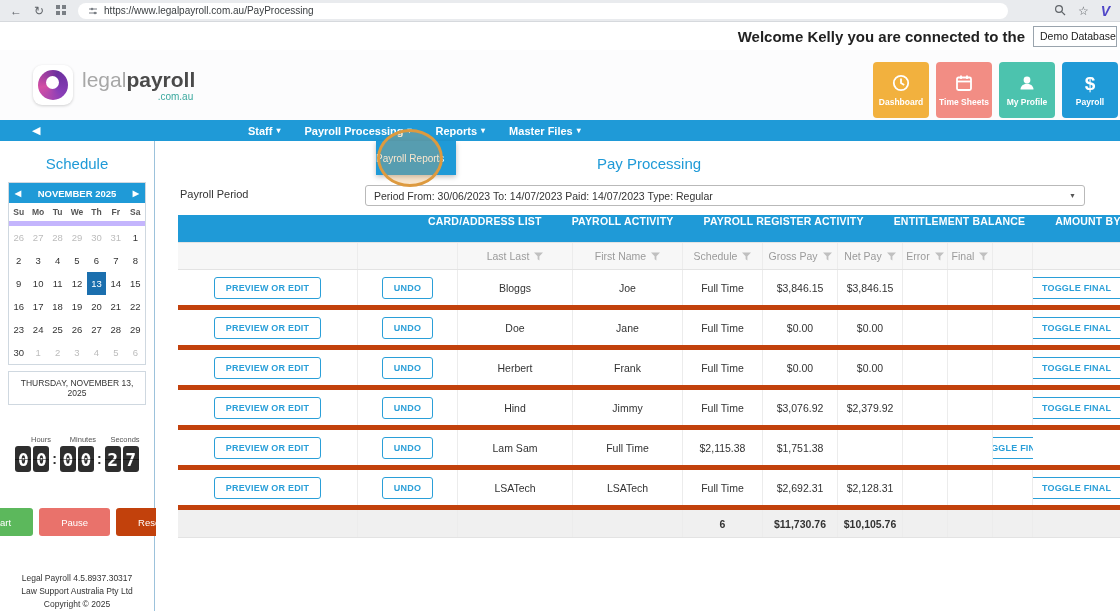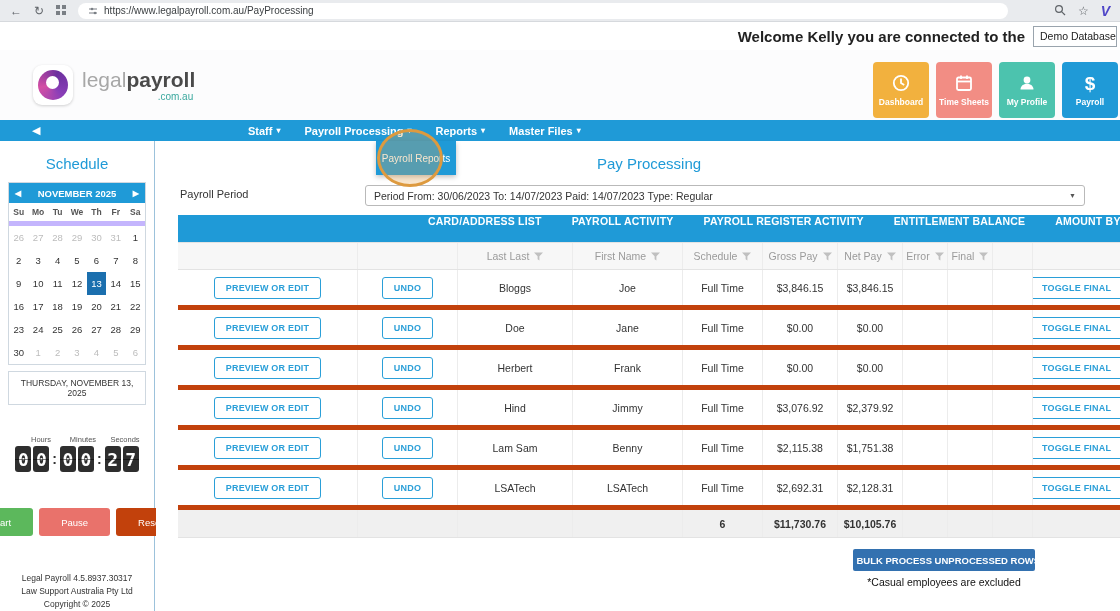--- a/index.html
+++ b/index.html
@@ -42,21 +42,21 @@
   .hdr-lbl { font-size:8.5px; color:#fff; font-weight:bold; white-space:nowrap; }
 
   
   .navbar { position:absolute; top:120px; left:0; width:100%; height:21px; background:#1f9ad7;
     display:flex; align-items:center; z-index:2; }
   .nav-back { position:absolute; left:32px; color:#fff; font-size:11px; cursor:pointer; }
   .menu { display:flex; gap:24px; padding-left:248px; align-items:center; }
   .menu-item { display:flex; align-items:center; gap:4px; color:#fff; font-size:11px; font-weight:bold; cursor:pointer; white-space:nowrap; }
   .menu-caret { font-size:8px; }
   .reports-dropdown { position:absolute; left:376px; top:141px; width:80px; height:34px; background:#1f9ad7;
-    color:#fff; display:flex; align-items:center; justify-content:center; z-index:3; box-shadow:0 2px 5px rgba(0,0,0,.25); }
+    color:#fff; display:flex; align-items:center; justify-content:flex-start; z-index:3; box-shadow:0 2px 5px rgba(0,0,0,.25); }
   .dd-item { font-size:10px; cursor:pointer; }
   .highlight-circle { position:absolute; left:377px; top:129px; width:66px; height:58px; border-radius:50%;
     border:3px solid #dd9a3f; background:rgba(233,167,74,.28); z-index:4; pointer-events:none; }
 
   
   .sidebar { position:absolute; left:0; top:141px; width:155px; height:470px; background:#fff;
     border-right:1px solid #9cc2db; }
   .side-title { margin-top:14px; text-align:center; color:#1f9ad7; font-size:15px; }
   .calendar { margin:10px 8px 0 8px; border:1px solid #cfd8e0; }
   .cal-header { height:20px; background:#1f9ad7; color:#fff; display:flex; align-items:center;
@@ -467,21 +467,20 @@
             </div>
           </div>
           <div class="grid-row t-row">
             <div class="cell">
               <button class="btn-outline">PREVIEW OR EDIT</button>
             </div>
             <div class="cell">
               <button class="btn-outline">UNDO</button>
             </div>
             <div class="cell">Lam Sam</div>
-            <div class="cell">Benny</div>
             <div class="cell">Full Time</div>
             <div class="cell">$2,115.38</div>
             <div class="cell">$1,751.38</div>
             <div class="cell"></div>
             <div class="cell"></div>
             <div class="cell"></div>
             <div class="cell last">
               <button class="btn-outline">TOGGLE FINAL</button>
             </div>
           </div>
@@ -512,27 +511,15 @@
           <div class="cell"></div>
           <div class="cell">6</div>
           <div class="cell">$11,730.76</div>
           <div class="cell">$10,105.76</div>
           <div class="cell"></div>
           <div class="cell"></div>
           <div class="cell"></div>
           <div class="cell last"></div>
         </div>
     </div>
-    <div class="bulk-wrap">
-      <button class="bulk-btn">
-        <span class="bulk-ico">
-          <svg width="10" height="10" viewBox="0 0 10 10">
-              <rect x="0.5" y="0.5" width="9" height="9" fill="none" stroke="#fff"></rect>
-              <path d="M2.5 5l2 2 3-4" fill="none" stroke="#fff" stroke-width="1.3"></path>
-            </svg>
-        </span>
-        <span>BULK PROCESS UNPROCESSED ROWS *</span>
-      </button>
-      <div class="bulk-note">*Casual employees are excluded</div>
-    </div>
   </div>
 
 </div>
 
 </body></html>

